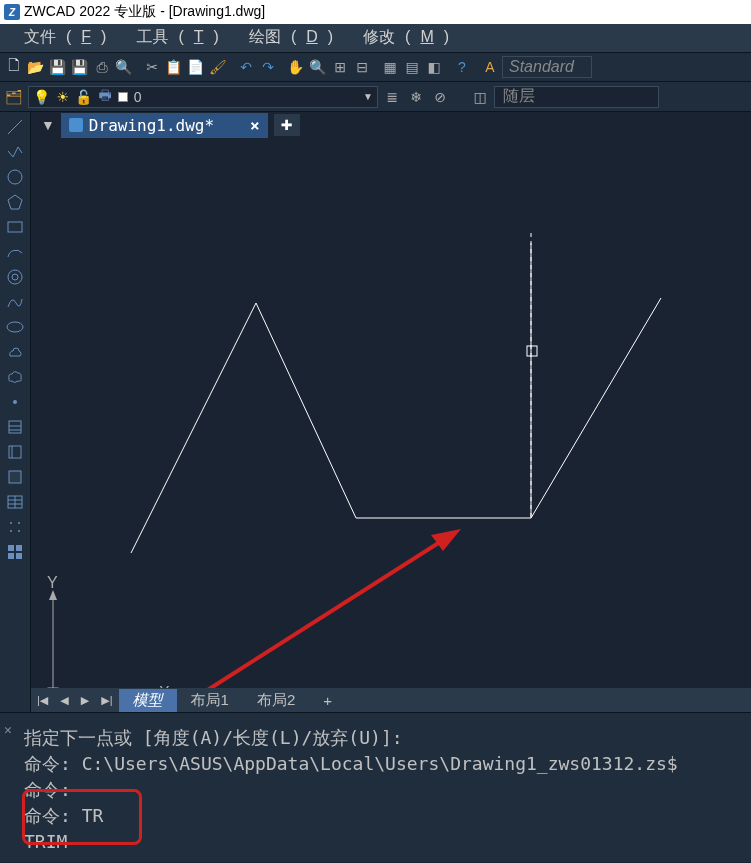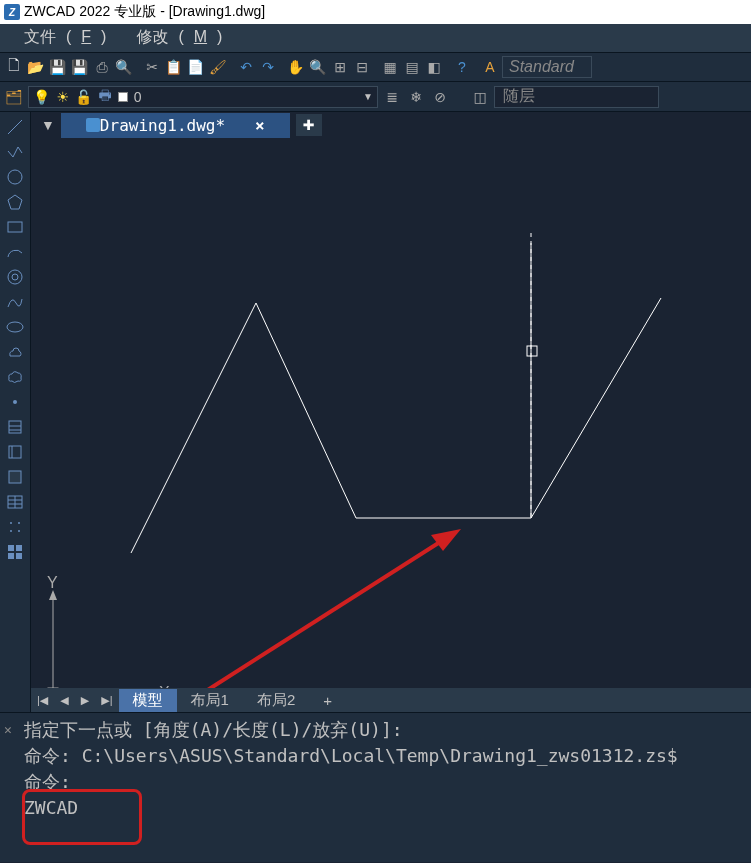--- a/index.html
+++ b/index.html
@@ -22,50 +22,52 @@
     .dropdown-arrow { margin-left: auto; font-size: 10px; }
     .follow-box { background: #1a2332; border: 1px solid #3a4a5a; height: 22px; width: 165px; display: flex; align-items: center; padding: 0 8px; font-size: 16px; color: #888; }
     
     .content-row { display: flex; height: 600px; }
     .left-toolbar { width: 31px; background: #1f2d3d; display: flex; flex-direction: column; align-items: center; padding-top: 4px; gap: 3px; border-right: 1px solid #0a1520; }
     .lt-icon { width: 22px; height: 22px; cursor: pointer; display: flex; align-items: center; justify-content: center; font-size: 12px; }
     
     .canvas-area { flex: 1; position: relative; background: #1a2332; }
     .tab-bar { height: 26px; background: #1a2332; display: flex; align-items: center; padding: 0 4px; gap: 0; }
     .tab-close-arrow { color: #c0c0c0; font-size: 14px; padding: 0 6px; }
-    .file-tab { background: #2c5282; color: #fff; padding: 3px 25px; font-size: 16px; display: flex; align-items: center; font-family: monospace; }
+    .file-tab { background: #2c5282; color: #fff; padding: 3px 8px; font-size: 16px; display: flex; align-items: center; gap: 6px; font-family: monospace; }
     .file-tab-icon { width: 14px; height: 14px; background: #4a90d0; border-radius: 2px; }
     .tab-x { margin-left: 30px; font-weight: bold; cursor: pointer; }
     .tab-add { width: 26px; height: 22px; background: #2a3a4a; margin-left: 6px; display: flex; align-items: center; justify-content: center; color: #fff; font-size: 14px; }
     
     .drawing-svg { position: absolute; top: 26px; left: 0; width: 100%; height: calc(100% - 50px); }
     
     .bottom-tabs { position: absolute; bottom: 0; left: 0; height: 24px; background: #2a3a4a; display: flex; align-items: center; width: 100%; font-size: 15px; }
     .bt-nav { padding: 0 6px; cursor: pointer; font-size: 11px; }
     .bt-tab { padding: 2px 14px; cursor: pointer; color: #c0c0c0; }
-    .bt-tab.active { background: #4a72a8; color: #fff; }
+    .bt-tab.active { background: #4a72a8; color: #fff; font-style: italic; }
     .bt-plus { padding: 2px 14px; cursor: pointer; }
     
     .command-area { height: 150px; background: #1f2d3d; padding: 4px 8px; font-size: 18px; font-family: "SimSun", monospace; color: #c0c0c0; line-height: 26px; position: relative; border-top: 1px solid #0a1520; }
     .cmd-close { position: absolute; left: 4px; top: 4px; font-size: 13px; color: #888; cursor: pointer; }
-    .cmd-lines { margin-left: 16px; }
+    .cmd-lines { margin-left: 16px; margin-top: 8px; }
     .highlight-box { border: 3px solid #d02020; border-radius: 8px; position: absolute; left: 22px; top: 76px; width: 120px; height: 56px; padding: 0; pointer-events: none; }
     
     .red-arrow { position: absolute; pointer-events: none; }
   </style>
 </head>
 <body>
 
 <div class="titlebar">
   <div class="titlebar-logo">Z</div>
   <span>ZWCAD 2022 专业版 - [Drawing1.dwg]</span>
 </div>
 
 <div class="menubar">
   <span><span>文件</span>(<span class="menu-underline">F</span>)</span>
+  <span><span>工具</span>(<span class="menu-underline">T</span>)</span>
+  <span><span>绘图</span>(<span class="menu-underline">D</span>)</span>
   <span><span>修改</span>(<span class="menu-underline">M</span>)</span>
 </div>
 
 <div class="toolbar1">
   <div class="tool-icon" style="color:#fff">🗋</div>
   <div class="tool-icon" style="color:#e6a23c">📂</div>
   <div class="tool-icon" style="color:#4a90d0">💾</div>
   <div class="tool-icon" style="color:#4a90d0">💾</div>
   <div class="tool-icon" style="color:#aaa">⎙</div>
   <div class="tool-icon" style="color:#aaa">🔍</div>
@@ -267,18 +269,19 @@
       <span class="bt-tab">布局2</span>
       <span class="bt-plus">+</span>
     </div>
   </div>
 </div>
 
 <div class="command-area">
   <span class="cmd-close">✕</span>
   <div class="cmd-lines">
     <div>指定下一点或 [角度(A)/长度(L)/放弃(U)]:</div>
-    <div>命令: C:\Users\ASUS\Standard\Local\Temp\Drawing1_zws01312.zs$</div>
+    <div>命令: C:\Users\ASUS\AppData\Local\Users\Drawing1_zws01312.zs$</div>
     <div>命令:</div>
-    <div>ZWCAD</div>
+    <div>命令: TR</div>
+    <div>TRIM</div>
   </div>
   <div class="highlight-box"></div>
 </div>
 
 </body></html>

